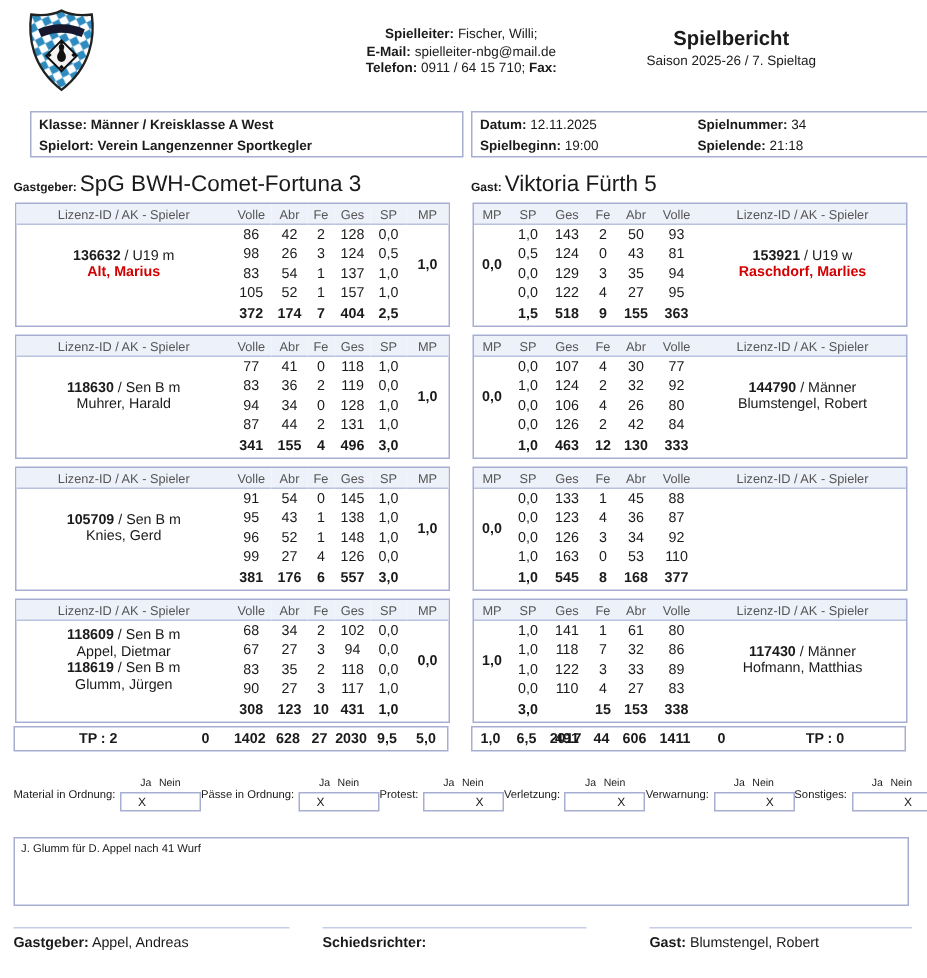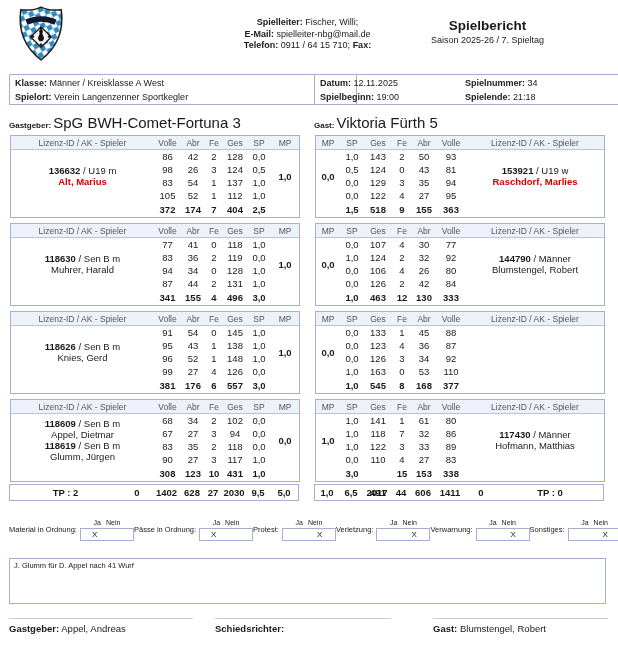--- a/index.html
+++ b/index.html
@@ -13,21 +13,21 @@
           line-height:16px; white-space:nowrap; }
   .contact { position:absolute; left:210px; top:17px; width:195px; text-align:center;
              font-size:9px; line-height:11.5px; white-space:nowrap; }
   .report-head { position:absolute; left:400px; top:18px; width:175px; text-align:center; }
   .report-title { font-size:13.5px; font-weight:bold; }
   .report-season { font-size:9px; margin-top:2px; }
 
   
   .infobox { position:absolute; top:74px; height:31px; border:1px solid #a6aed2;
              font-size:9px; line-height:14px; padding:1px 5px; white-space:nowrap; }
-  #info-left  { left:9px;   width:348px; }
+  #info-left  { left:20px;   width:289px;font-weight:bold; }
   #info-right { left:314px; width:324px; }
   #info-right .col2 { position:absolute; left:150px; top:1px; line-height:14px; }
 
   
   .team-head { position:absolute; top:114px; height:19px; white-space:nowrap; }
   #team-home  { left:9px; }
   #team-guest { left:314px; }
   .team-label { font-size:8px; font-weight:bold; }
   .team-name  { font-size:15px; margin-left:2px; }
 
@@ -163,21 +163,21 @@
           <div class="dc" style="grid-area: 3 / 5;">124</div>
           <div class="dc" style="grid-area: 3 / 6;">0,5</div>
           <div class="dc" style="grid-area: 4 / 2;">83</div>
           <div class="dc" style="grid-area: 4 / 3;">54</div>
           <div class="dc" style="grid-area: 4 / 4;">1</div>
           <div class="dc" style="grid-area: 4 / 5;">137</div>
           <div class="dc" style="grid-area: 4 / 6;">1,0</div>
           <div class="dc" style="grid-area: 5 / 2;">105</div>
           <div class="dc" style="grid-area: 5 / 3;">52</div>
           <div class="dc" style="grid-area: 5 / 4;">1</div>
-          <div class="dc" style="grid-area: 5 / 5;">112</div>
+          <div class="dc" style="grid-area: 5 / 5;">157</div>
           <div class="dc" style="grid-area: 5 / 6;">1,0</div>
           <div class="tc" style="grid-area: 6 / 2;">372</div>
           <div class="tc" style="grid-area: 6 / 3;">174</div>
           <div class="tc" style="grid-area: 6 / 4;">7</div>
           <div class="tc" style="grid-area: 6 / 5;">404</div>
           <div class="tc" style="grid-area: 6 / 6;">2,5</div>
         </div>
         <div class="ptable guest">
           <div class="hc" style="grid-area: 1 / 1;">MP</div>
           <div class="hc" style="grid-area: 1 / 2;">SP</div>
@@ -301,21 +301,21 @@
       <div class="block-row">
         <div class="ptable home">
           <div class="hc" style="grid-area: 1 / 1;">Lizenz-ID / AK - Spieler</div>
           <div class="hc" style="grid-area: 1 / 2;">Volle</div>
           <div class="hc" style="grid-area: 1 / 3;">Abr</div>
           <div class="hc" style="grid-area: 1 / 4;">Fe</div>
           <div class="hc" style="grid-area: 1 / 5;">Ges</div>
           <div class="hc" style="grid-area: 1 / 6;">SP</div>
           <div class="hc" style="grid-area: 1 / 7;">MP</div>
           <div class="namecell" style="grid-area: 2 / 1 / 6;">
-            <div class="pid-line"><b>118626</b> / Sen B m</div>
+            <div class="pid-line"><b>105709</b> / Sen B m</div>
             <div class="pname">Knies, Gerd</div>
           </div>
           <div class="mpcell" style="grid-area: 2 / 7 / 6;">1,0</div>
           <div class="dc" style="grid-area: 2 / 2;">91</div>
           <div class="dc" style="grid-area: 2 / 3;">54</div>
           <div class="dc" style="grid-area: 2 / 4;">0</div>
           <div class="dc" style="grid-area: 2 / 5;">145</div>
           <div class="dc" style="grid-area: 2 / 6;">1,0</div>
           <div class="dc" style="grid-area: 3 / 2;">95</div>
           <div class="dc" style="grid-area: 3 / 3;">43</div>

